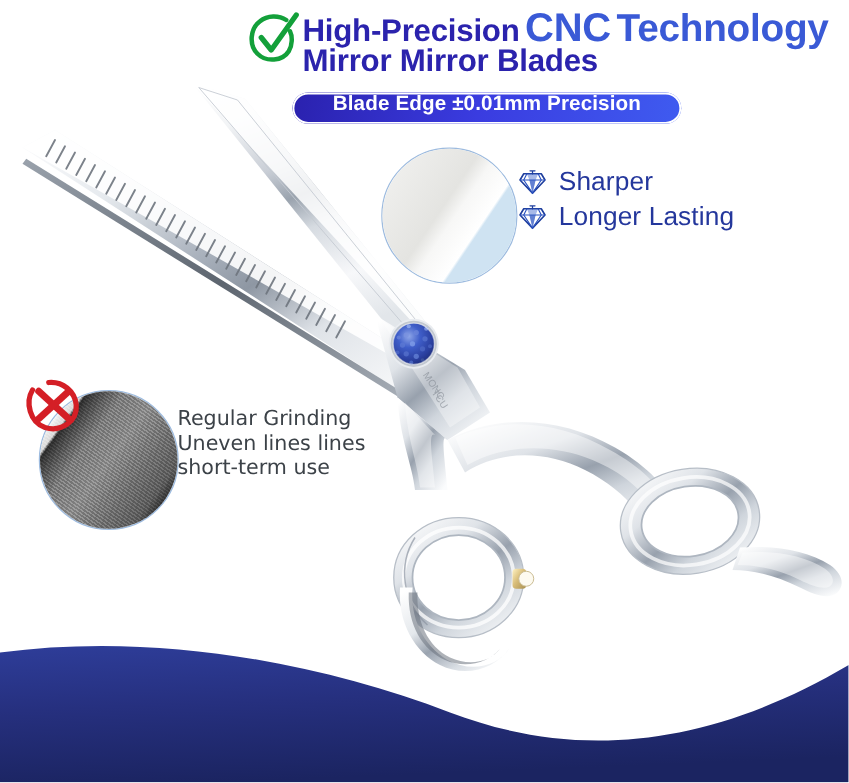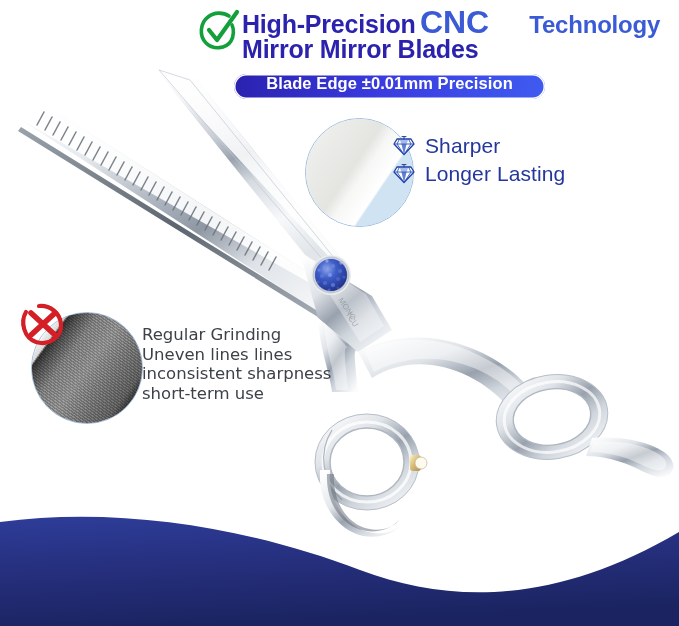--- a/index.html
+++ b/index.html
@@ -27,37 +27,37 @@
   #check-icon { position:absolute; left:0px; top:5px; width:44px; height:44px; }
   .head-line { position:absolute; left:46px; white-space:nowrap; }
   #head-line1 { top:0px; }
   #head-line2 { top:31px; }
   .hw {
     font-weight:bold; letter-spacing:-0.2px;
     vertical-align:baseline;
   }
   .hw-dark  { color:#2b23ad; font-size:25px; }
   .hw-cnc   { color:#3a5ad6; font-size:32px; }
-  .hw-tech  { color:#3a5ad6; font-size:24px;margin-left:36px; }
+  .hw-tech  { color:#3a5ad6; font-size:31px; }
 
   
   #badge {
     position:absolute; left:234px; top:74px;
     width:311px; height:25px; border-radius:13px;
     background:linear-gradient(100deg,#2a21ae 0%,#3a3ce0 48%,#3f5bf0 100%);
     box-shadow:inset 0 0 0 1.5px #ffffff;
     display:flex; justify-content:center;
   }
   #badge-text {
     color:#ffffff; font-size:16.5px; font-weight:bold;
     letter-spacing:0.1px; white-space:nowrap;
   }
 
   
-  #features { position:absolute; left:393px; top:132px;text-align:right; }
+  #features { position:absolute; left:415px; top:132px;text-align:right; }
   .feature-row { display:flex; align-items:center; height:28px; }
   .gem-icon { width:22px; height:20px; margin-right:10px; flex:0 0 22px; }
   .feature-label {
     color:#24379c; font-size:21px; white-space:nowrap; letter-spacing:0.1px;
   }
 
   
   #neg-caption {
     position:absolute; left:142px; top:325px; width:210px;
     color:#3c4248; font-size:16.5px; line-height:19.5px;
@@ -381,18 +381,17 @@
           <path d="M8.5,8 L13.5,8 L11,18.5 Z" fill="#2a52c0" opacity="0.55"></path>
           <path d="M9,0.6 L13,0.6 M11,0.6 L11,3" stroke="#1f3f9e" stroke-width="1" stroke-linecap="round"></path>
         </svg>
         <span class="feature-label">Longer Lasting</span>
       </div>
     </div>
 
     <div id="neg-caption">
       <div>Regular Grinding</div>
       <div>Uneven lines lines</div>
-      <div>inconsistent sharpness</div>
       <div>short-term use</div>
     </div>
 
   </div>
 </div>
 
 </body></html>

